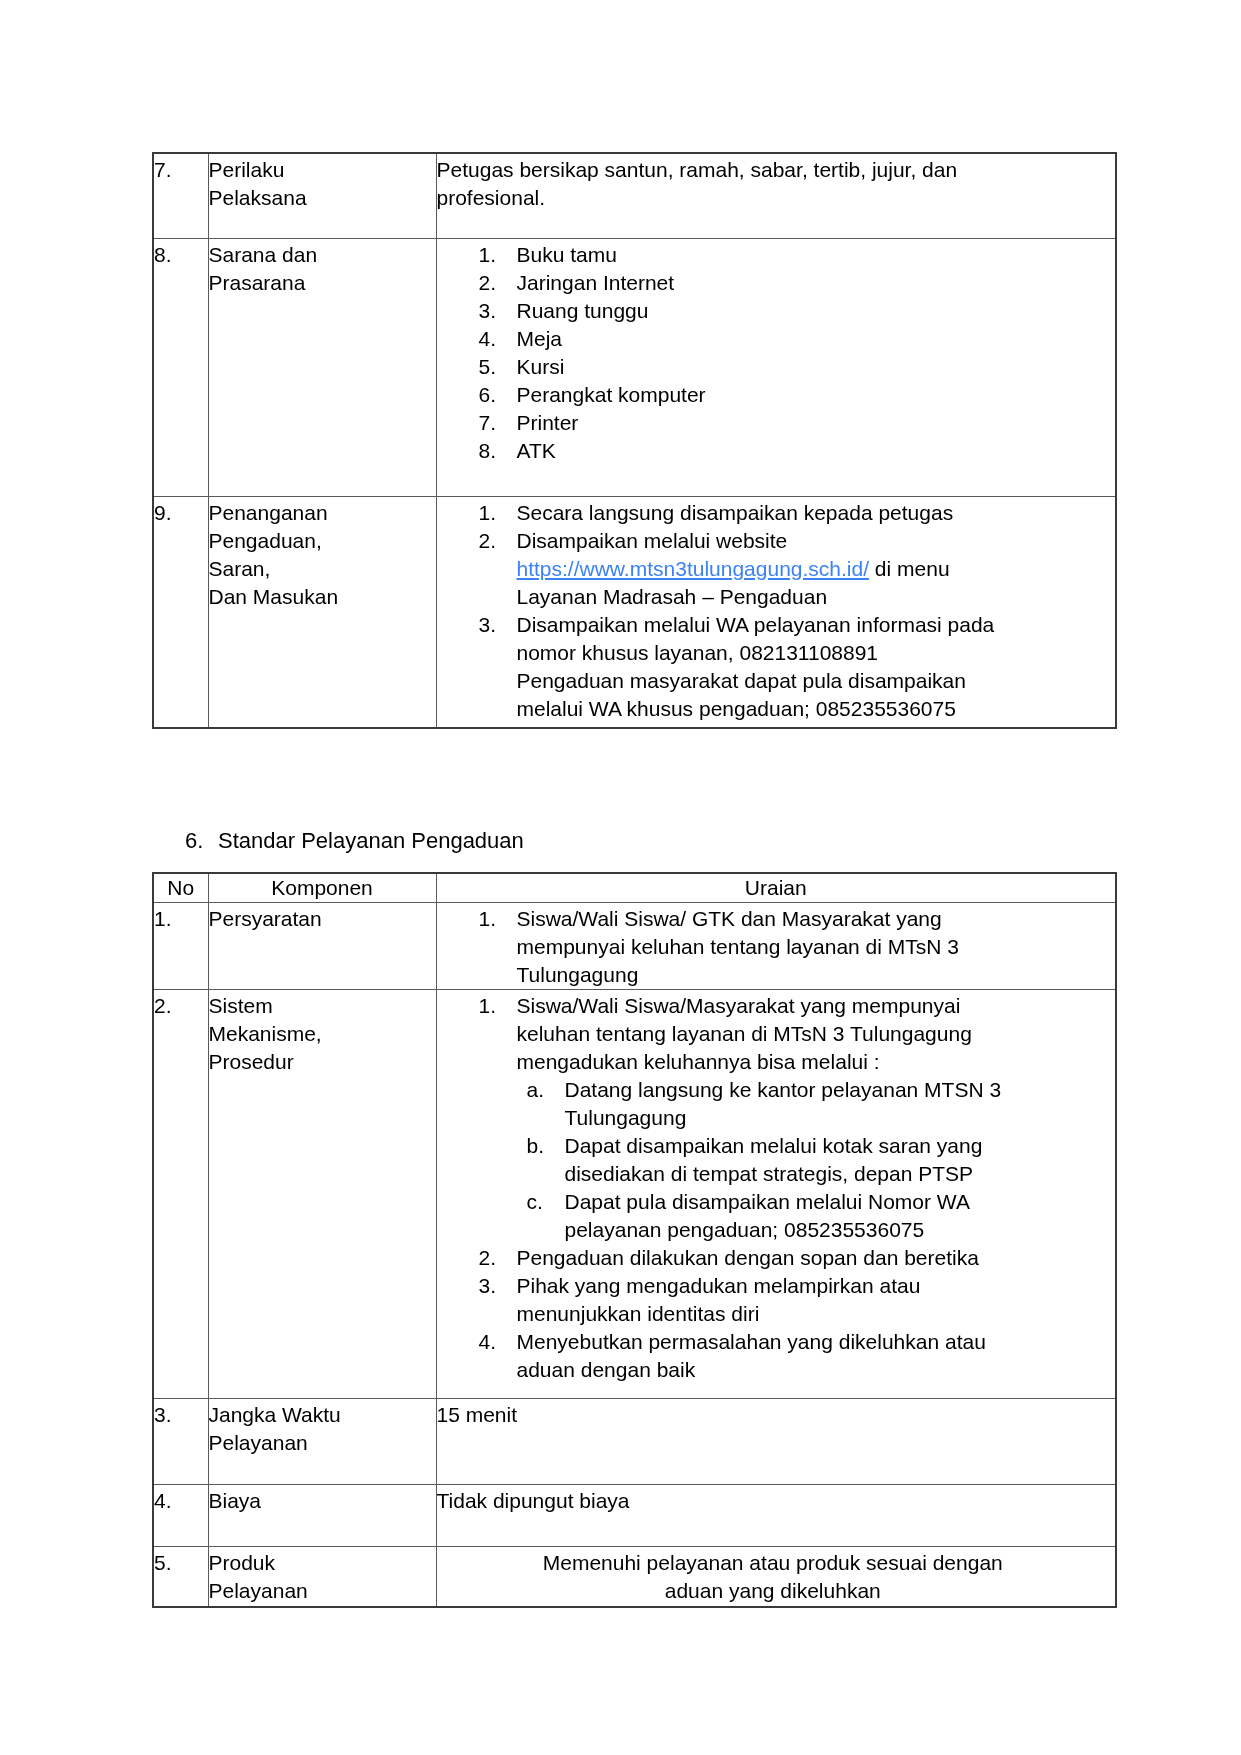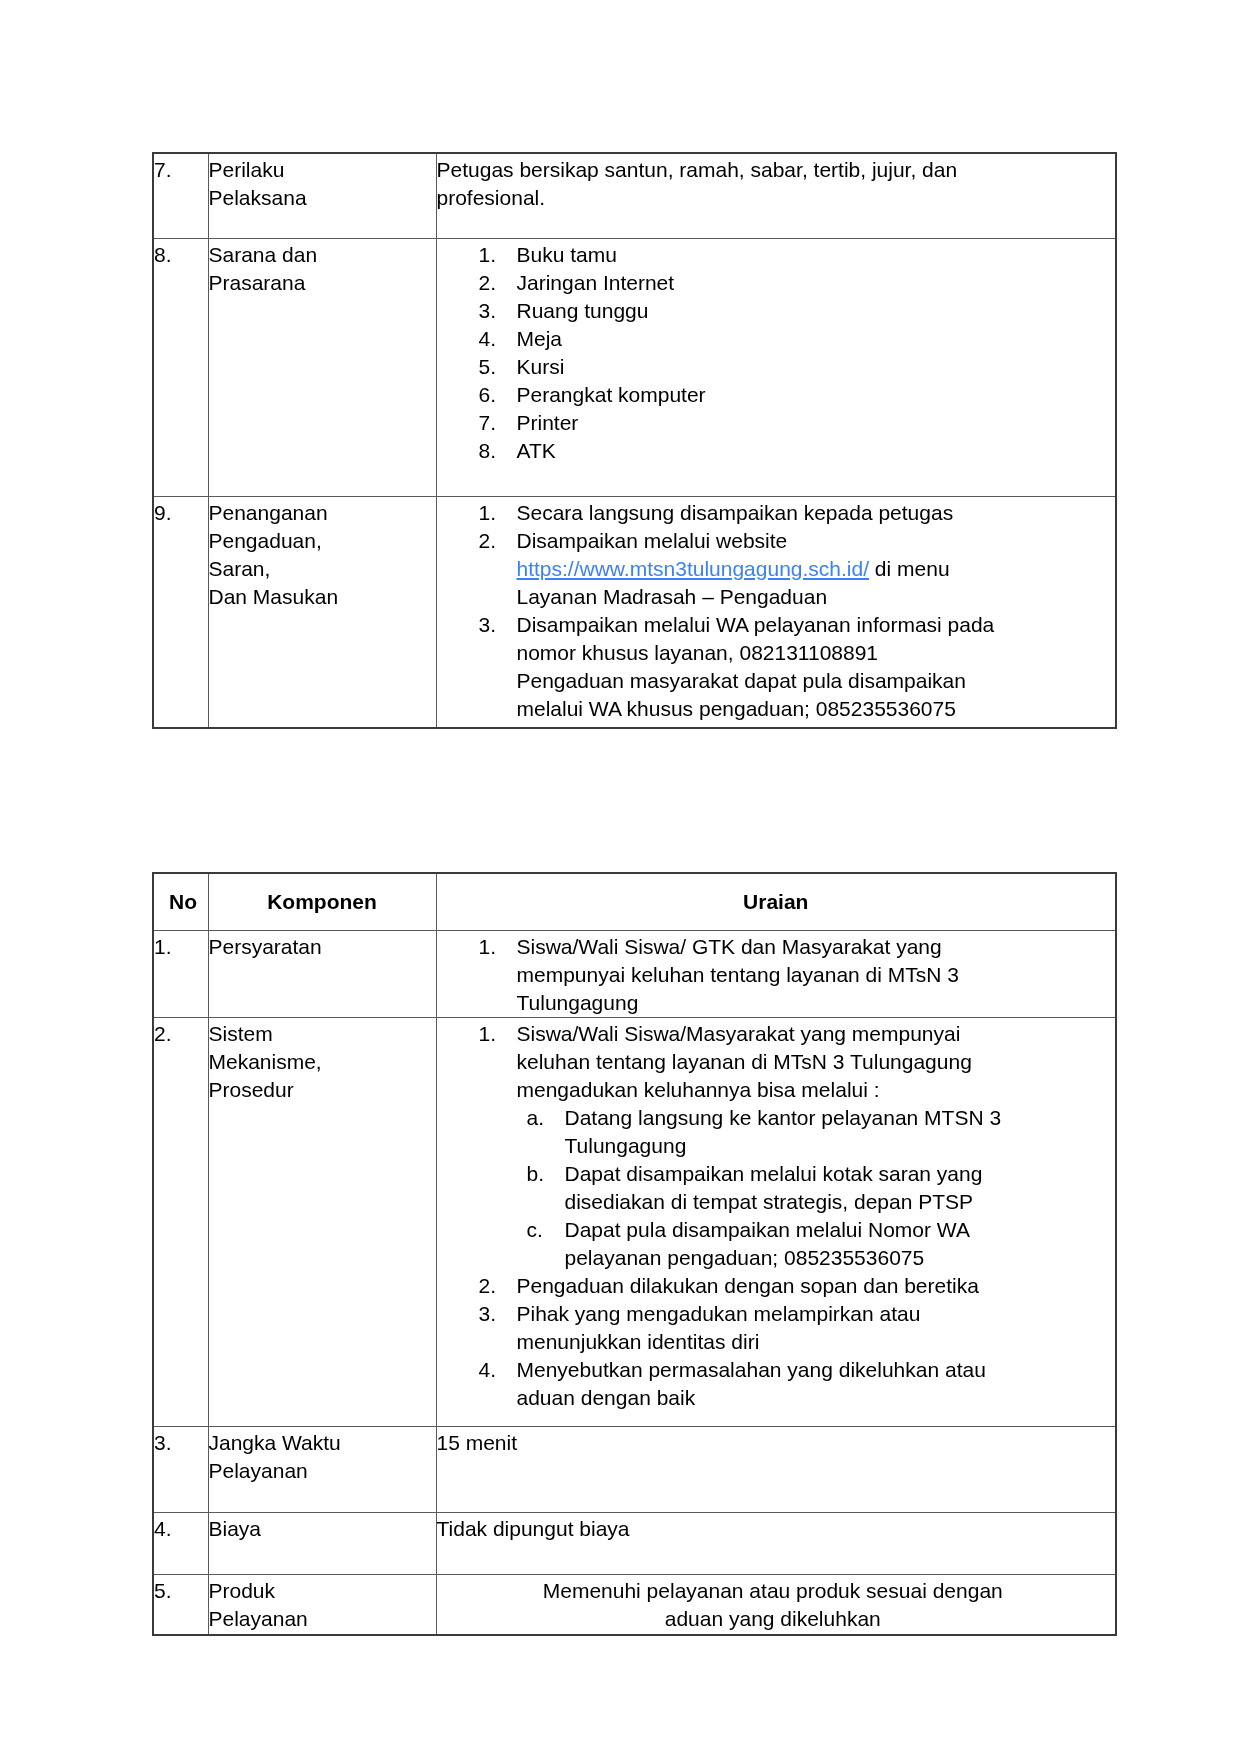--- a/index.html
+++ b/index.html
@@ -44,22 +44,22 @@
   td.komp{padding-left:12px;white-space:pre-line;margin-top:40px;}
   td.ur{padding-left:0;}
   .pre{white-space:pre-line;}
   .pad10{padding-left:10px;margin-top:8px;}
   .pad70{padding-left:70px;}
   .pad74{padding-left:74px;}
   .pad58{padding-left:58px;text-align:center;}
   .padtop8{padding-top:8px;}
   .padtop4{padding-top:4px;}
   th{
-    font-weight:bold;text-align:center;vertical-align:middle !important;
-    padding:15px !important;line-height:26px;
+    font-weight:normal;text-align:center;vertical-align:middle !important;
+    padding:1px !important;line-height:26px;
   }
   
   .list{width:100%;}
   .li{display:flex;}
   .li.lv1{margin-left:42px;}
   .li.lv2{margin-left:90px;}
   .mk{flex:0 0 38px;}
   .lns{flex:1 1 auto;min-width:0;}
   .line{white-space:nowrap;}
   .lnk{color:#3b82f6;text-decoration:underline;cursor:pointer;}
@@ -173,20 +173,23 @@
                   <div class="line">Pengaduan masyarakat dapat pula disampaikan</div>
                   <div class="line">melalui WA khusus pengaduan; 085235536075</div>
                 </div>
               </div>
             </div>
         </td>
       </tr>
     </tbody>
   </table>
 
+  <div class="heading">
+    <span class="hnum">6.</span><span>Standar Pelayanan Pengaduan</span>
+  </div>
 
   <table class="doc-table t2">
     <colgroup>
         <col class="c-no">
         <col class="c-komp">
         <col class="c-ur">
       </colgroup>
     <tbody>
       <tr class="hdr">
         <th>No</th>

